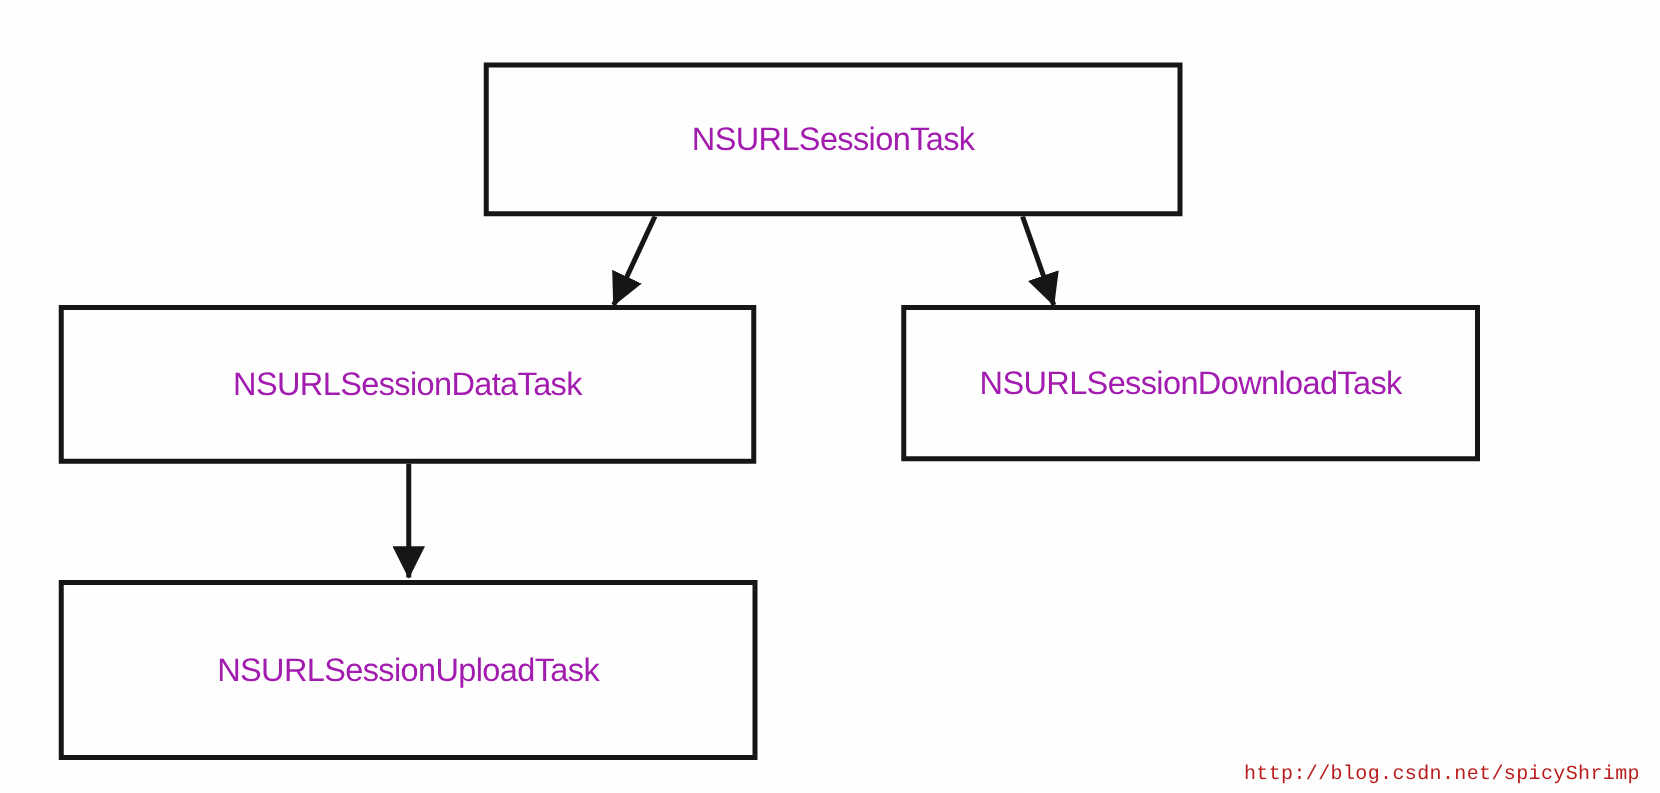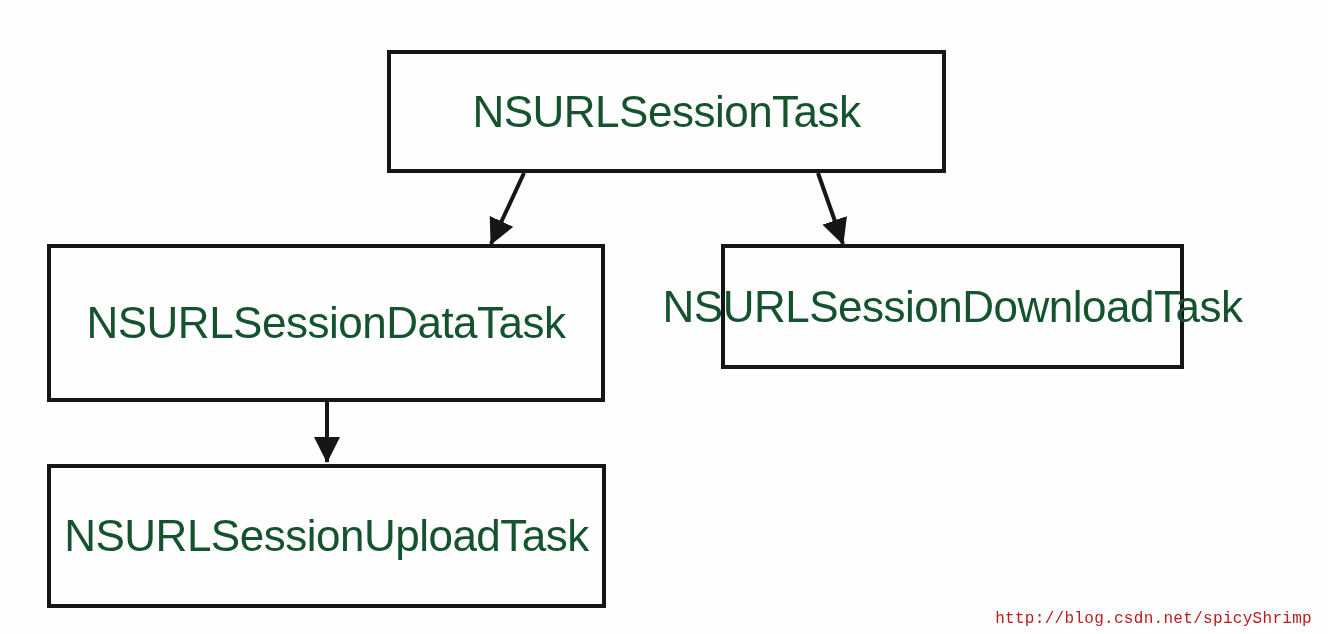--- a/index.html
+++ b/index.html
@@ -24,27 +24,27 @@
     pointer-events: none;
   }
   .node {
     position: absolute;
     box-sizing: border-box;
     border: 4px solid #161616;
     background: #fefefe;
     display: flex;
     align-items: center;
     justify-content: center;
-    color: #14532d;
-    font-size: 44px;
+    color: #a21caf;
+    font-size: 26px;
     letter-spacing: -0.5px;
     white-space: nowrap;
   }
   .node-task     { left: 387px; top: 50px;  width: 559px; height: 123px; }
-  .node-data     { left: 47px;  top: 244px; width: 558px; height: 158px; }
+  .node-data     { left: 47px;  top: 244px; width: 558px; height: 127px; }
   .node-download { left: 721px; top: 244px; width: 463px; height: 125px; }
   .node-upload   { left: 47px;  top: 464px; width: 559px; height: 144px; }
   .watermark {
     position: absolute;
     right: 16px;
     bottom: 6px;
     font-family: "Liberation Mono", monospace;
     font-size: 16px;
     letter-spacing: 0.3px;
     color: #b91c1c;

